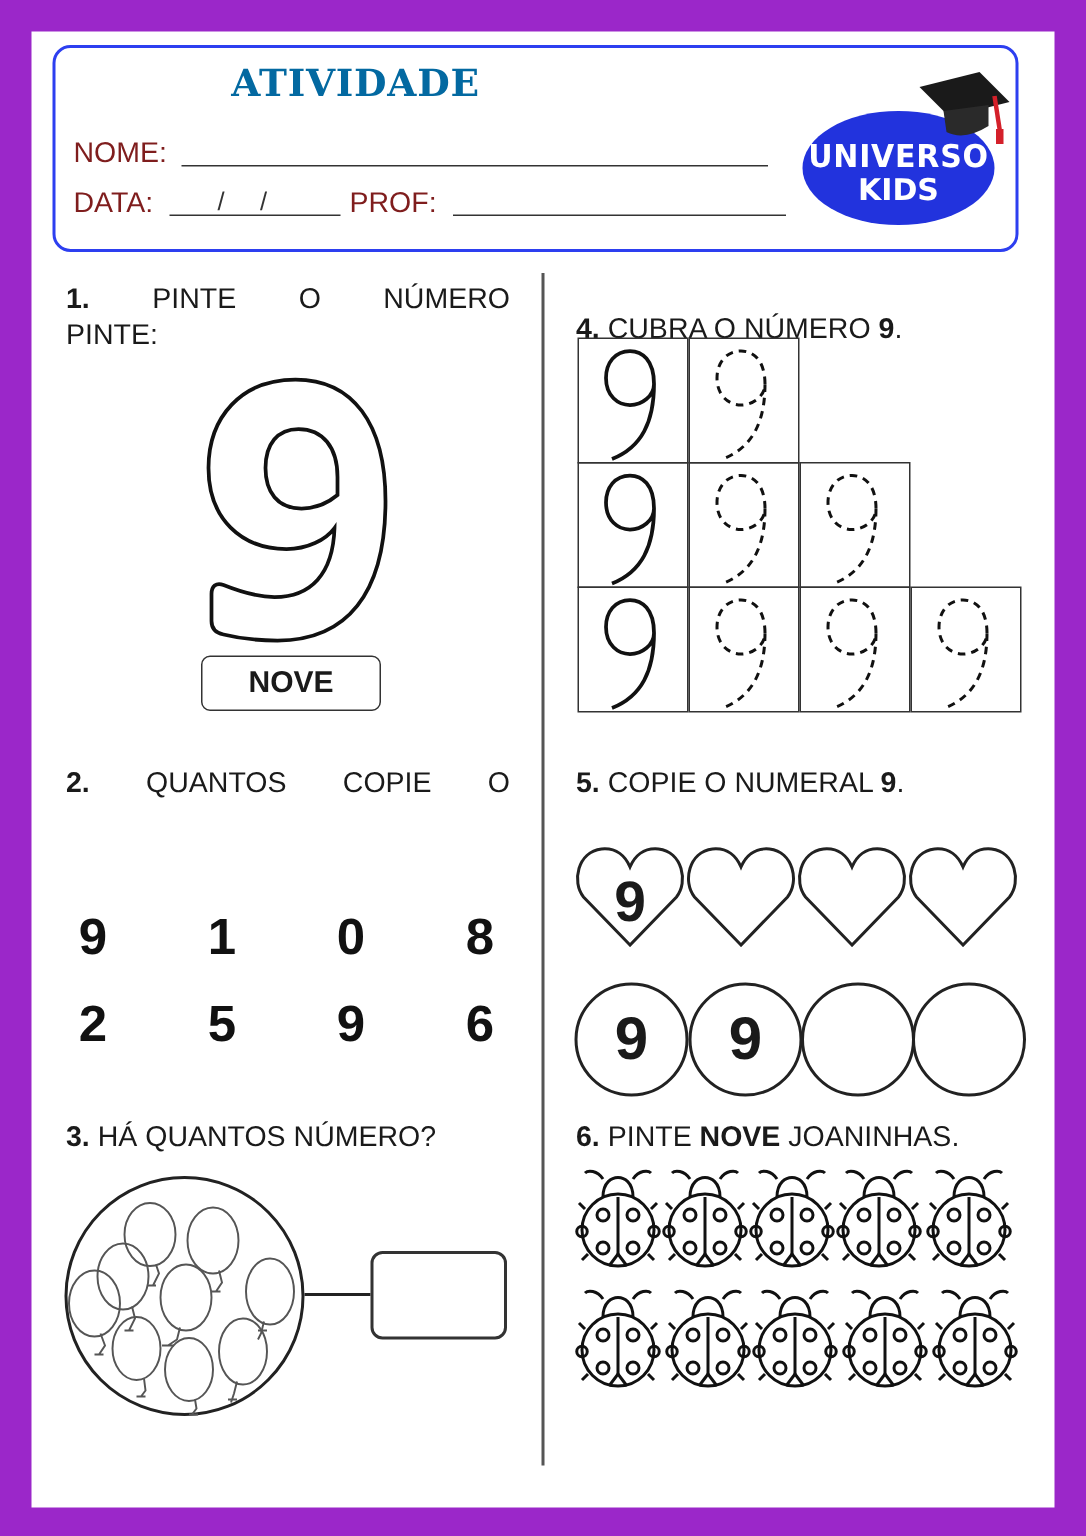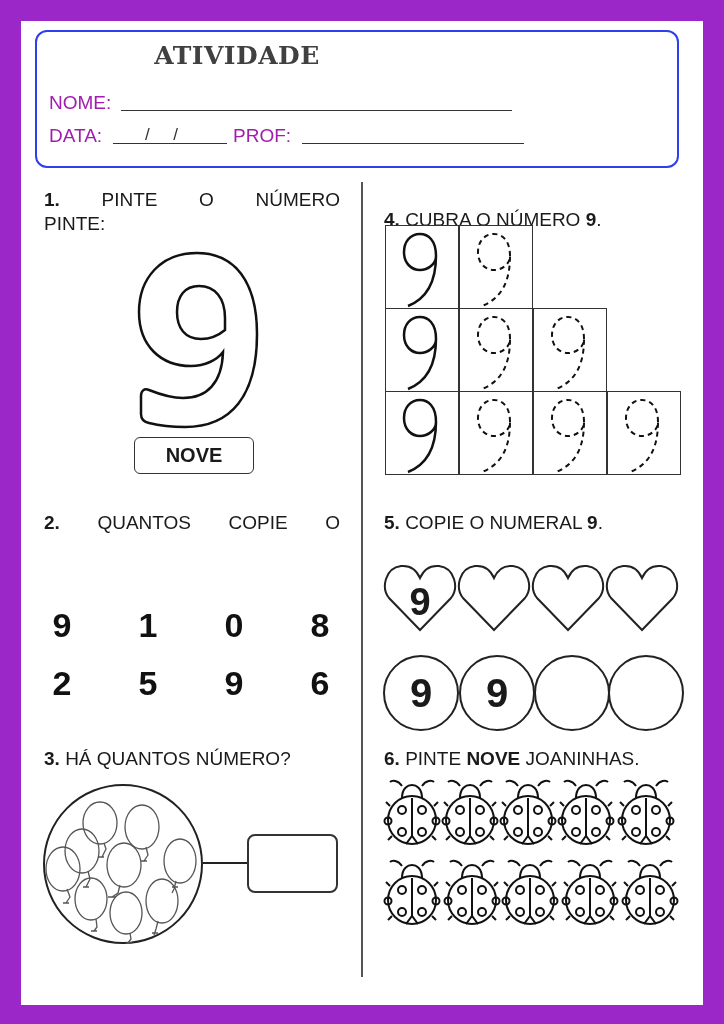--- a/index.html
+++ b/index.html
@@ -2,22 +2,22 @@
 <html><head>
 <meta charset="utf-8">
 <style>
   html, body { margin:0; padding:0; }
   body { width:724px; height:1024px; background:#9b27c9; position:relative; overflow:hidden; font-family:"Liberation Sans", sans-serif; color:#1a1a1a; }
   .page { position:absolute; left:21px; top:21px; width:682px; height:984px; background:#ffffff; }
   .abs { position:absolute; }
 
   
   .header { left:35px; top:30px; width:644px; height:138px; border:2px solid #2d3ff0; border-radius:12px; box-sizing:border-box; background:#fff; }
-  .title { left:0; top:9px; width:400px; text-align:center; font-family:"DejaVu Serif", serif; font-weight:bold; font-size:25px; color:#404040; letter-spacing:0.5px; }
-  .field-label { font-size:19px; color:#a21caf; font-family:"Liberation Sans", sans-serif; }
+  .title { left:0; top:9px; width:400px; text-align:center; font-family:"DejaVu Serif", serif; font-weight:bold; font-size:25px; color:#0369a1; letter-spacing:0.5px; }
+  .field-label { font-size:19px; color:#7f1d1d; font-family:"Liberation Sans", sans-serif; }
   .uline { border-bottom:1.5px solid #333; }
   .logo { left:488px; top:14px; width:156px; height:110px; }
 
   
   .q { font-size:19px; line-height:24px; color:#1a1a1a; }
   .q b { font-weight:bold; }
   .justify { text-align:justify; text-align-last:justify; }
 
   .divider { left:361px; top:182px; width:2px; height:795px; background:#555; }
 
@@ -44,20 +44,33 @@
   <div class="abs field-label" style="left:12px; top:60px;">NOME:</div>
   <div class="abs uline" style="left:84px; top:78px; width:391px;"></div>
 
   <div class="abs field-label" style="left:12px; top:93px;">DATA:</div>
   <div class="abs uline" style="left:76px; top:111px; width:114px;"></div>
   <div class="abs" style="left:108px; top:93px; font-size:17px; color:#333; white-space:pre;">/     /</div>
 
   <div class="abs field-label" style="left:196px; top:93px;">PROF:</div>
   <div class="abs uline" style="left:265px; top:111px; width:222px;"></div>
 
+  <div class="abs logo">
+    <svg width="156" height="110" viewBox="0 0 156 110">
+      <ellipse cx="74" cy="66" rx="64" ry="38" fill="#2233dd"></ellipse>
+      <g>
+        <polygon points="88,12 128,2 148,22 108,32" fill="#1a1a1a"></polygon>
+        <path d="M104,28 L106,42 Q118,48 134,38 L134,24 Z" fill="#2a2a2a"></path>
+        <line x1="138" y1="18" x2="142" y2="44" stroke="#d4202a" stroke-width="3"></line>
+        <rect x="139" y="40" width="5" height="10" fill="#d4202a"></rect>
+      </g>
+    </svg>
+    <div class="abs" style="left:0; top:46px; width:148px; text-align:center; color:#fff; font-weight:bold; font-size:20px; font-family:'DejaVu Sans', sans-serif; letter-spacing:0.5px; transform:scaleY(1.05);">UNIVERSO</div>
+    <div class="abs" style="left:0; top:68px; width:148px; text-align:center; color:#fff; font-weight:bold; font-size:20px; font-family:'DejaVu Sans', sans-serif;">KIDS</div>
+  </div>
 </div>
 
 <div class="abs divider"></div>
 
 <div class="abs q" style="left:44px; top:188px; width:296px;">
   <div class="justify" style="display:flex; justify-content:space-between;">
     <span><b>1.</b></span>
     <span>PINTE</span>
     <span>O</span>
     <span>NÚMERO</span>

